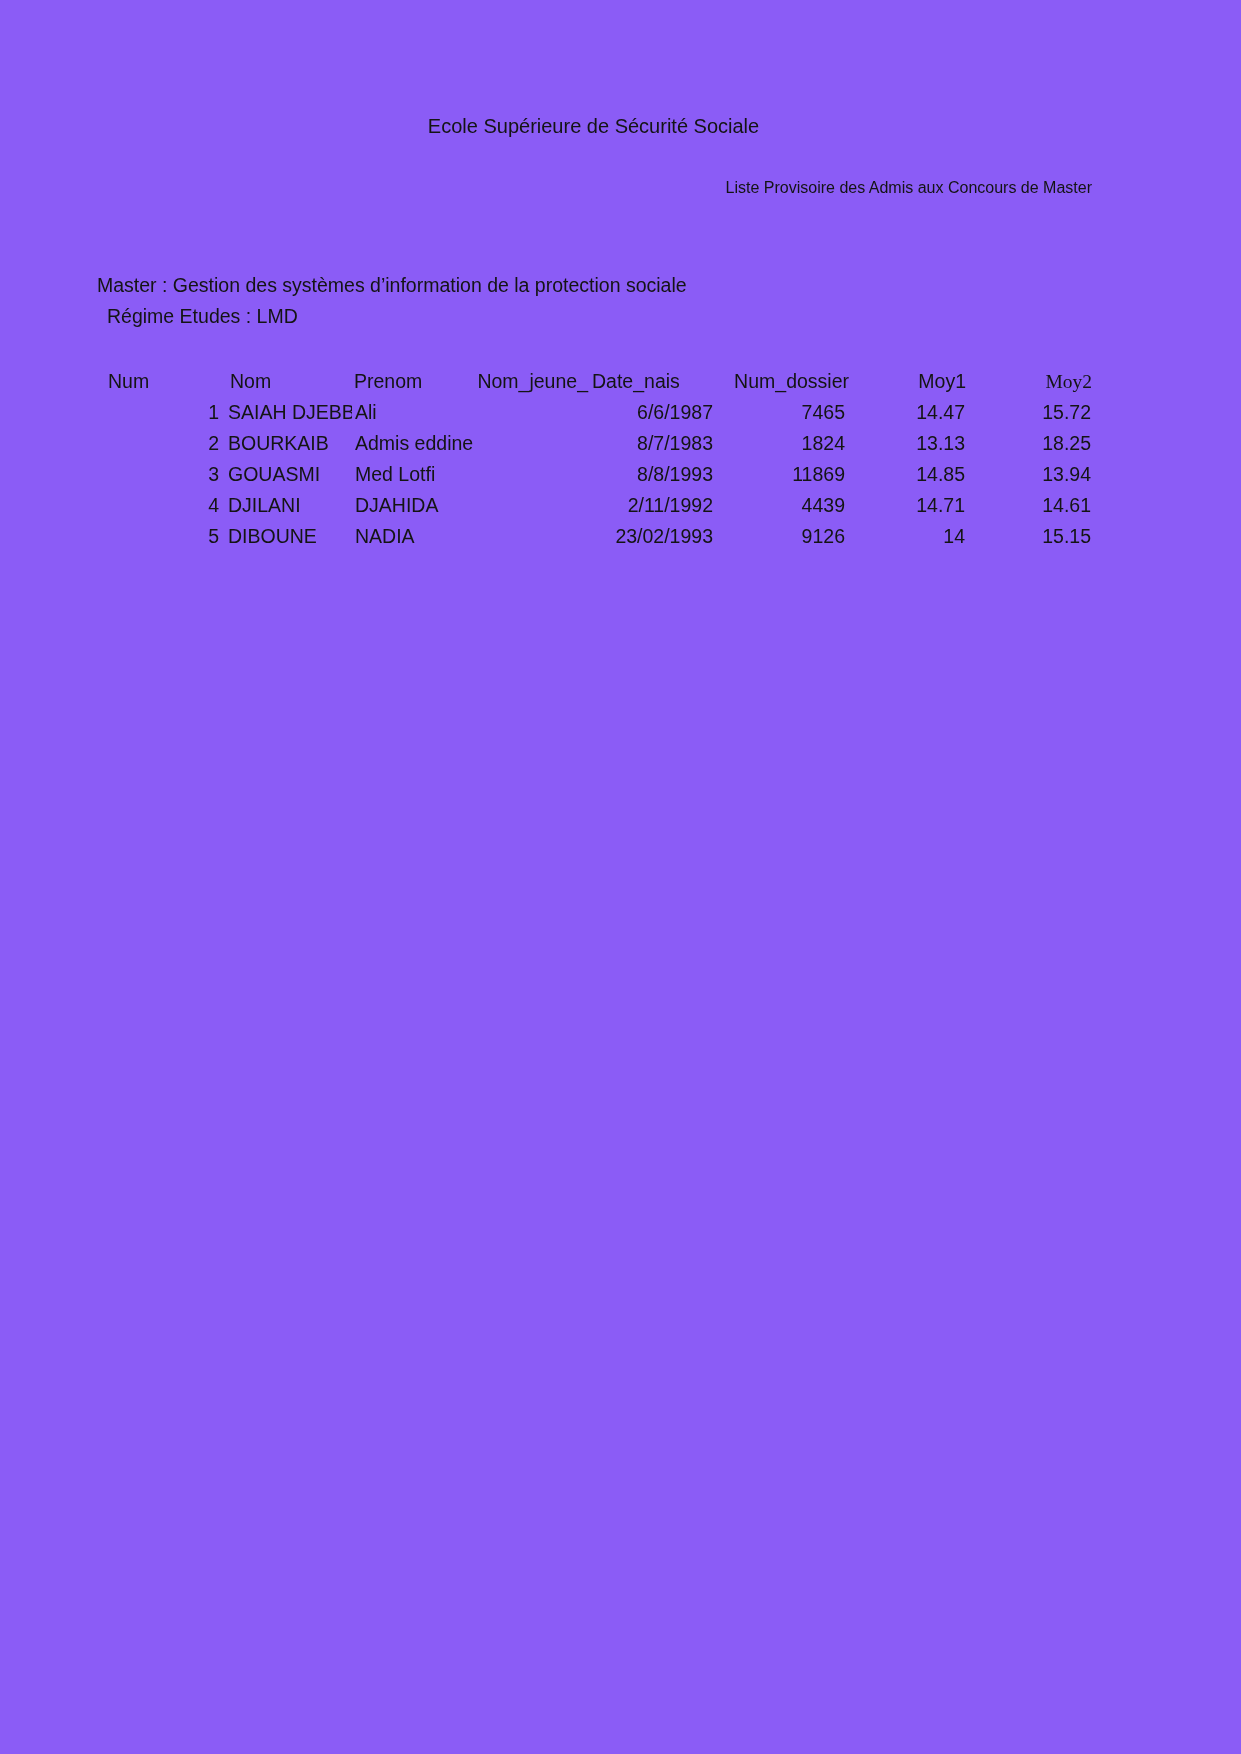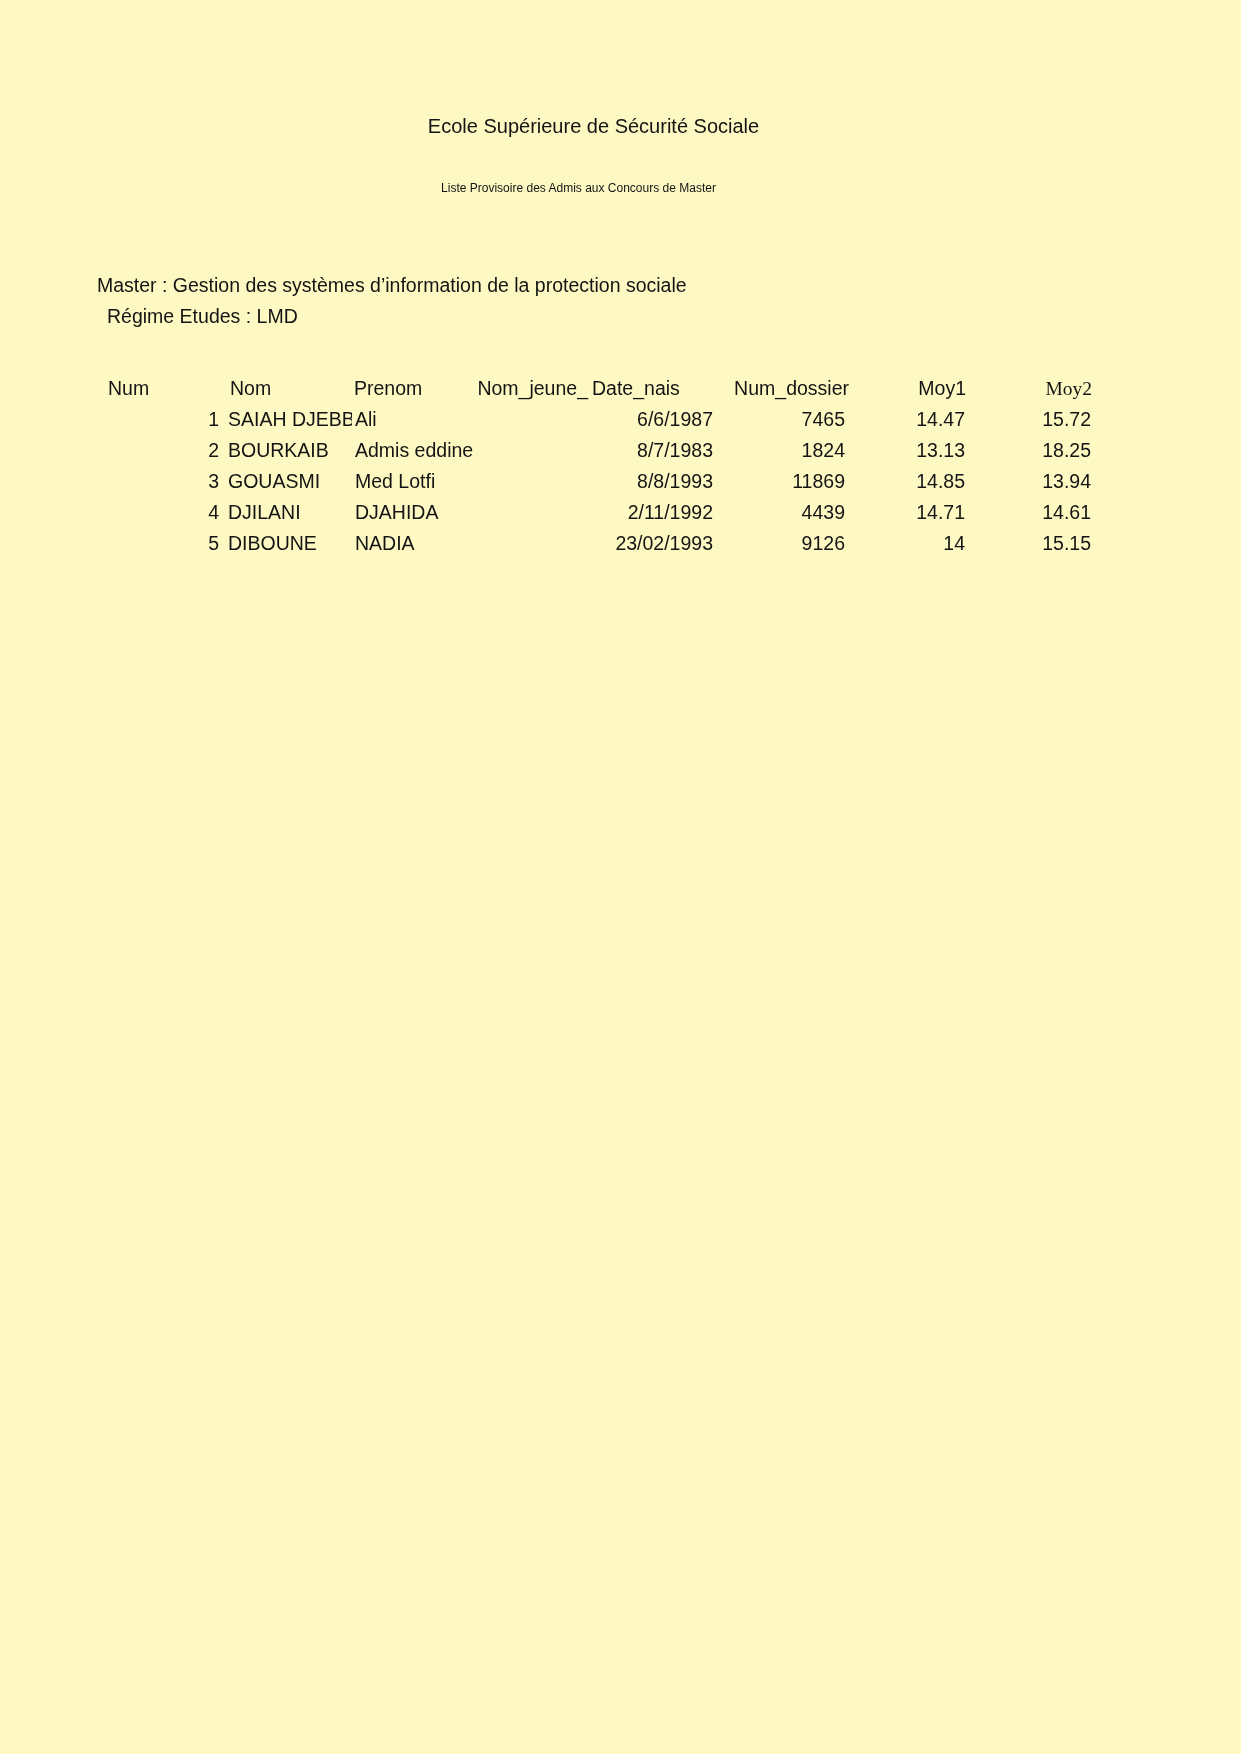--- a/index.html
+++ b/index.html
@@ -10,39 +10,39 @@
   body {
     width: 1241px;
     height: 1754px;
     font-family: "Liberation Sans", sans-serif;
     color: #141414;
   }
   .page {
     position: relative;
     width: 1241px;
     height: 1754px;
-    background: #fef9c3;
+    background: #8b5cf6;
     overflow: hidden;
   }
   .doc-title {
     position: absolute;
     top: 113px;
     left: 95px;
     width: 997px;
     text-align: center;
     font-size: 20px;
     line-height: 26px;
   }
   .doc-subtitle {
     position: absolute;
     top: 175px;
-    left: 80px;
+    left: 95px;
     width: 997px;
-    text-align: center;
-    font-size: 12px;
+    text-align: right;
+    font-size: 16px;
     line-height: 26px;
   }
   .meta-master {
     position: absolute;
     top: 272px;
     left: 97px;
     font-size: 19.5px;
     line-height: 26px;
   }
   .meta-regime {
@@ -61,21 +61,20 @@
   .tr {
     display: grid;
     grid-template-columns: 127px 130px 118px 118px 127px 135px 116px 126px;
     height: 31px;
     align-items: center;
     font-size: 19.5px;
   }
   .td {
     white-space: nowrap;
     line-height: 31px;
-    margin-top: 7px;
   }
   
   .c-num     { text-align: right; padding-right: 3px; }
   .c-nom     { text-align: left;  padding-left: 6px; overflow: hidden; }
   .c-prenom  { text-align: left;  padding-left: 3px; overflow: visible; }
   .c-jeune   { text-align: left; }
   .c-date    { text-align: right; padding-right: 2px; }
   .c-dossier { text-align: right; padding-right: 5px; }
   .c-moy1    { text-align: right; padding-right: 1px; }
   .c-moy2    { text-align: right; padding-right: 1px; }

